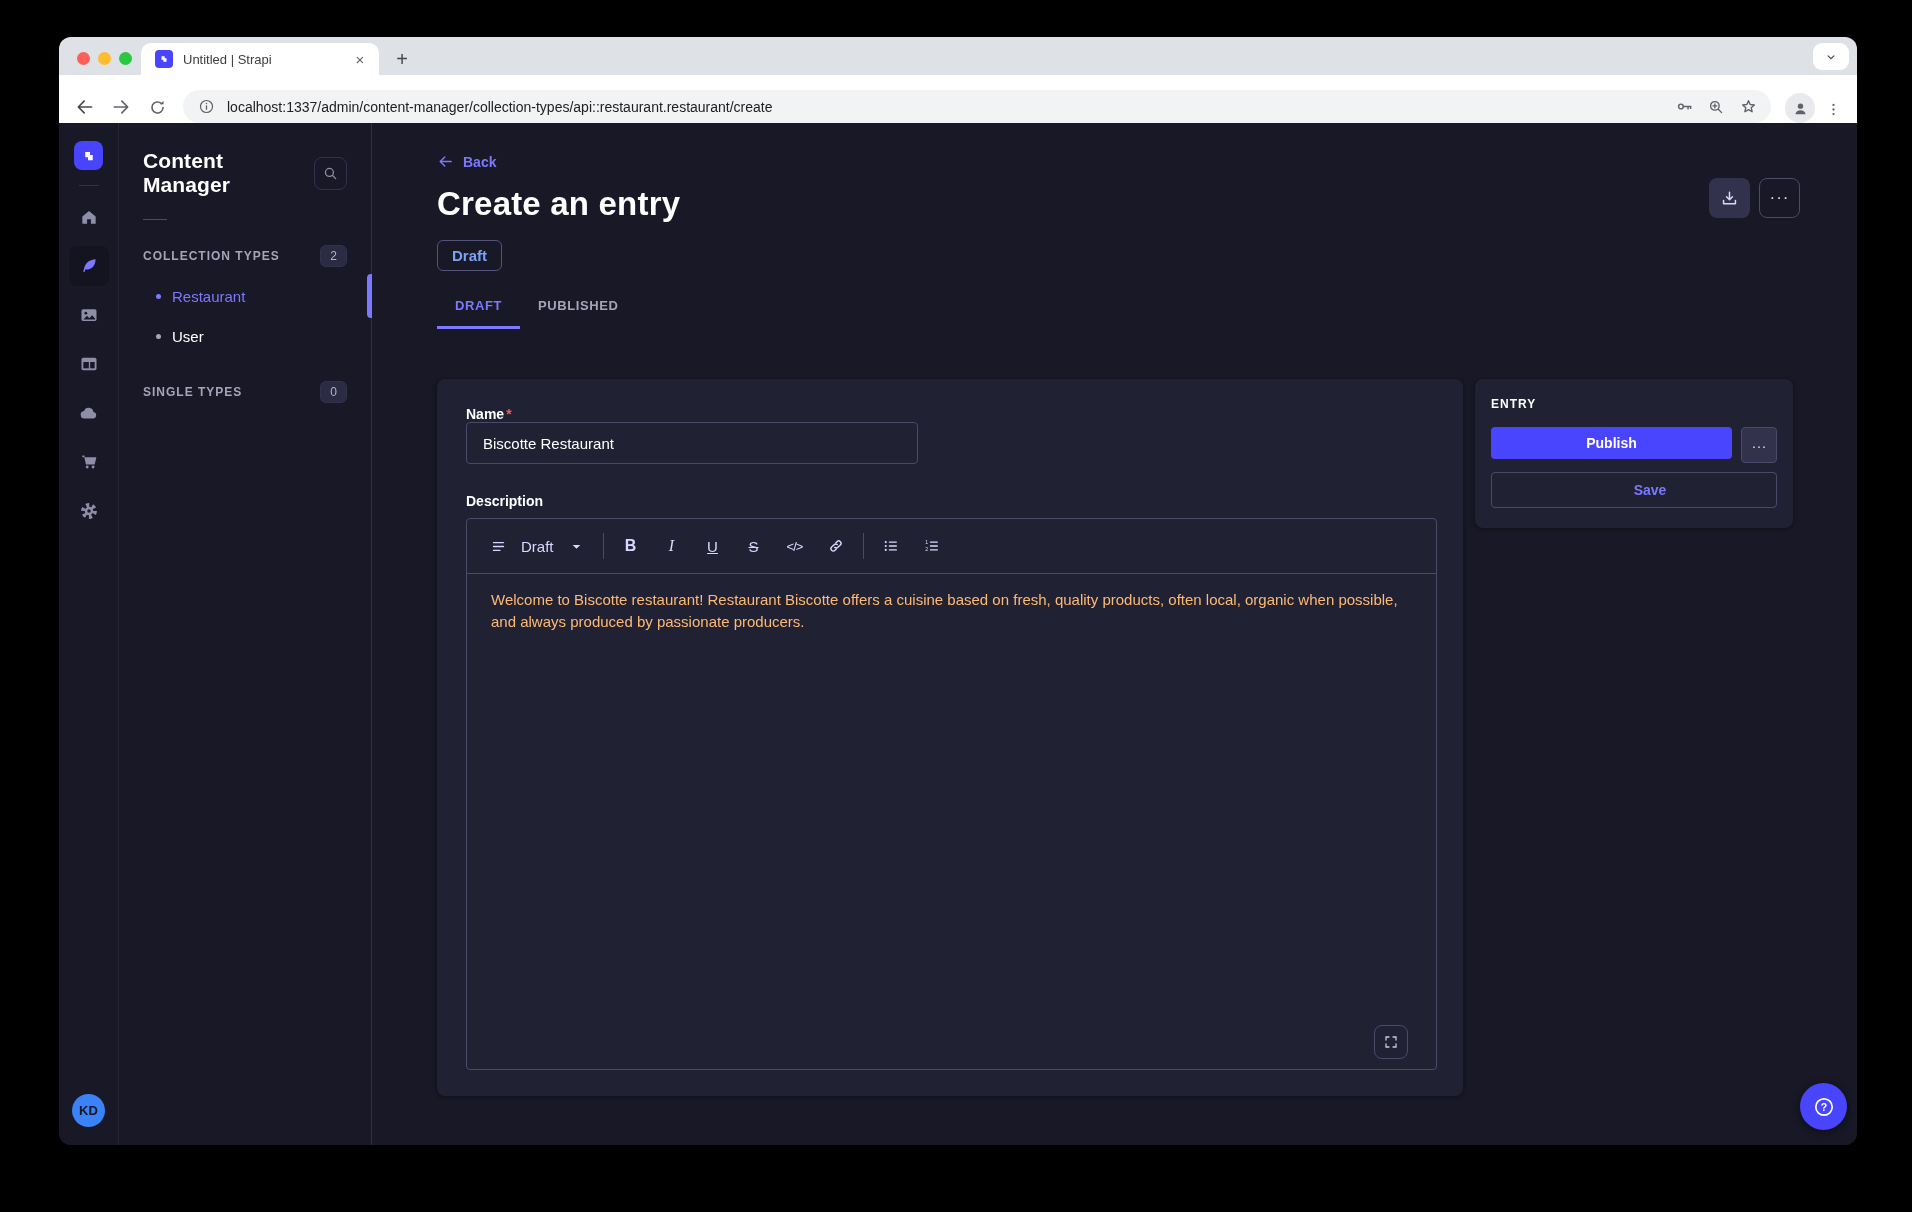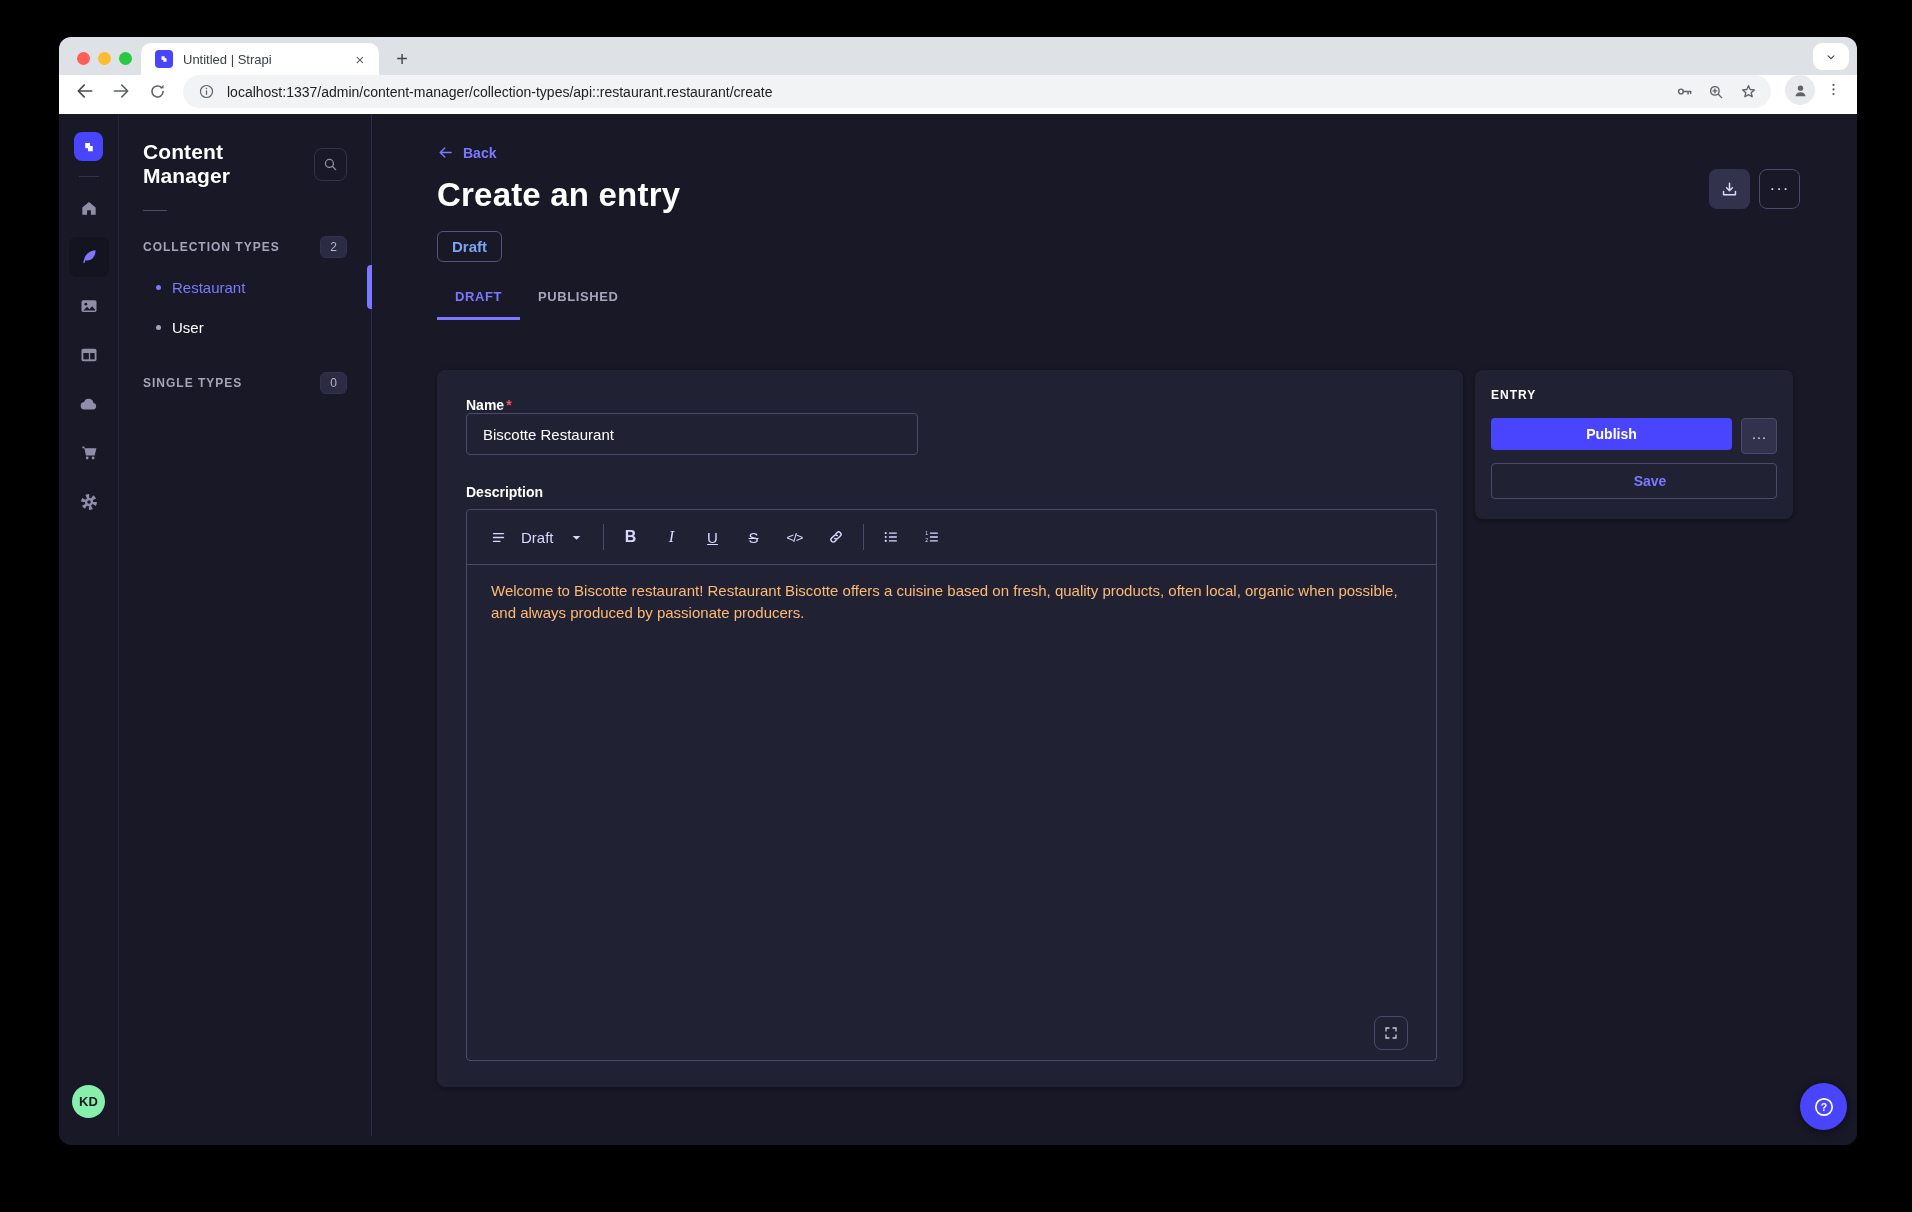--- a/index.html
+++ b/index.html
@@ -13,38 +13,38 @@
   .t-red { left:18px; background:#ff5f57; }
   .t-yellow { left:39px; background:#febc2e; }
   .t-green { left:60px; background:#28c840; }
   .tab { position:absolute; left:82px; top:6px; width:238px; height:32px; background:#fff; border-radius:10px 10px 0 0; display:flex; align-items:center; padding:0 10px 0 14px; }
   .favicon { width:18px; height:18px; border-radius:4px; background:#4945ff; display:grid; place-items:center; flex:none; }
   .tab-title { margin-left:10px; font-size:13px; color:#3c4043; white-space:nowrap; overflow:hidden; flex:1; }
   .tab-close { width:18px; height:18px; border-radius:50%; display:grid; place-items:center; color:#5f6368; font-size:15px; line-height:1; cursor:default; }
   .newtab { position:absolute; left:330px; top:9px; width:26px; height:26px; display:grid; place-items:center; color:#45474a; font-size:20px; font-weight:400; border-radius:50%; }
   .strip-chevron { position:absolute; right:8px; top:6px; width:36px; height:27px; background:#fff; border-radius:9px; display:grid; place-items:center; color:#45474a; }
 
-  .toolbar { height:39px; background:#fff; display:flex; align-items:flex-start; padding:0 10px; gap:4px; }
+  .toolbar { height:48px; background:#fff; display:flex; align-items:flex-end; padding:0 10px; gap:4px; }
   .nav-icon-btn { width:32px; height:32px; display:grid; place-items:center; border-radius:50%; flex:none; }
   .omnibox { flex:1; height:33px; margin:0 8px 0 6px; background:#f1f3f4; border-radius:17px; display:flex; align-items:center; padding:0 12px; gap:10px; min-width:0; }
   .omnibox .url { flex:1; font-size:14px; color:#202124; white-space:nowrap; overflow:hidden; }
   .omni-ic { flex:none; display:grid; place-items:center; width:22px; height:22px; }
   .avatar-btn { width:30px; height:30px; border-radius:50%; background:#e8eaed; display:grid; place-items:center; flex:none; margin-left:2px; }
   .menu-dots { width:28px; height:28px; display:grid; place-items:center; flex:none; color:#5f6368; }
 
   
   .app { display:flex; height:1022px; background:#181826; position:relative; }
 
   .mainnav { width:60px; flex:none; border-right:1px solid #26263a; display:flex; flex-direction:column; align-items:center; padding:18px 0; }
   .logo { width:29px; height:29px; border-radius:8px; background:#4945ff; display:grid; place-items:center; }
   .nav-divider { width:20px; height:1px; background:#32324d; margin:15px 0 11px; }
   .mnav-btn { width:40px; height:40px; border-radius:8px; display:grid; place-items:center; color:#8e8ea9; margin-bottom:9px; cursor:pointer; }
   .mnav-btn.active { background:#141420; color:#7b79ff; }
   .mainnav .spacer { flex:1; }
-  .user-avatar { width:33px; height:33px; border-radius:50%; background:#86efac; color:#181826; font-size:13px; font-weight:700; display:grid; place-items:center; }
+  .user-avatar { width:33px; height:33px; border-radius:50%; background:#3b82f6; color:#181826; font-size:13px; font-weight:700; display:grid; place-items:center; }
 
   .subnav { width:253px; flex:none; border-right:1px solid #2e2e48; padding:26px 24px; position:relative; }
   .subnav-head { display:flex; align-items:center; justify-content:space-between; }
   .subnav-title { font-size:21px; font-weight:700; color:#fff; letter-spacing:.1px; }
   .search-btn { width:33px; height:33px; border:1px solid #32324d; border-radius:8px; display:grid; place-items:center; color:#8e8ea9; background:transparent; cursor:pointer; }
   .subnav-divider { width:24px; height:1px; background:#4a4a6a; margin:22px 0 12px; }
   .section-head { display:flex; align-items:center; justify-content:space-between; margin-top:20px; height:32px; }
   .section-label { font-size:12px; font-weight:600; letter-spacing:1px; color:#a5a5ba; }
   .count-badge { min-width:27px; height:22px; padding:0 7px; background:#2b2b43; border:1px solid #32324d; border-radius:6px; color:#b3b3c9; font-size:12px; display:grid; place-items:center; }
   .ct-items { list-style:none; position:relative; margin-top:4px; }

